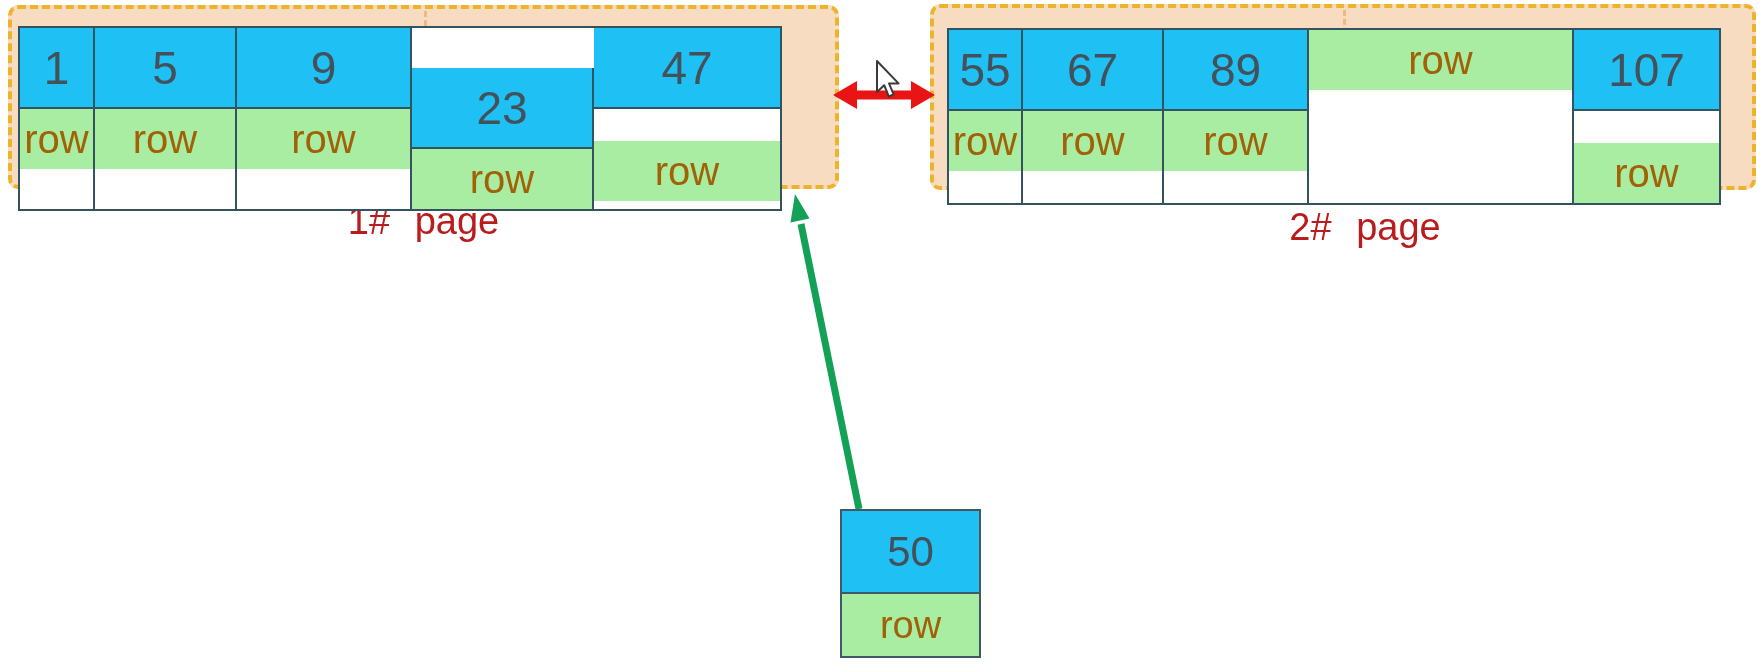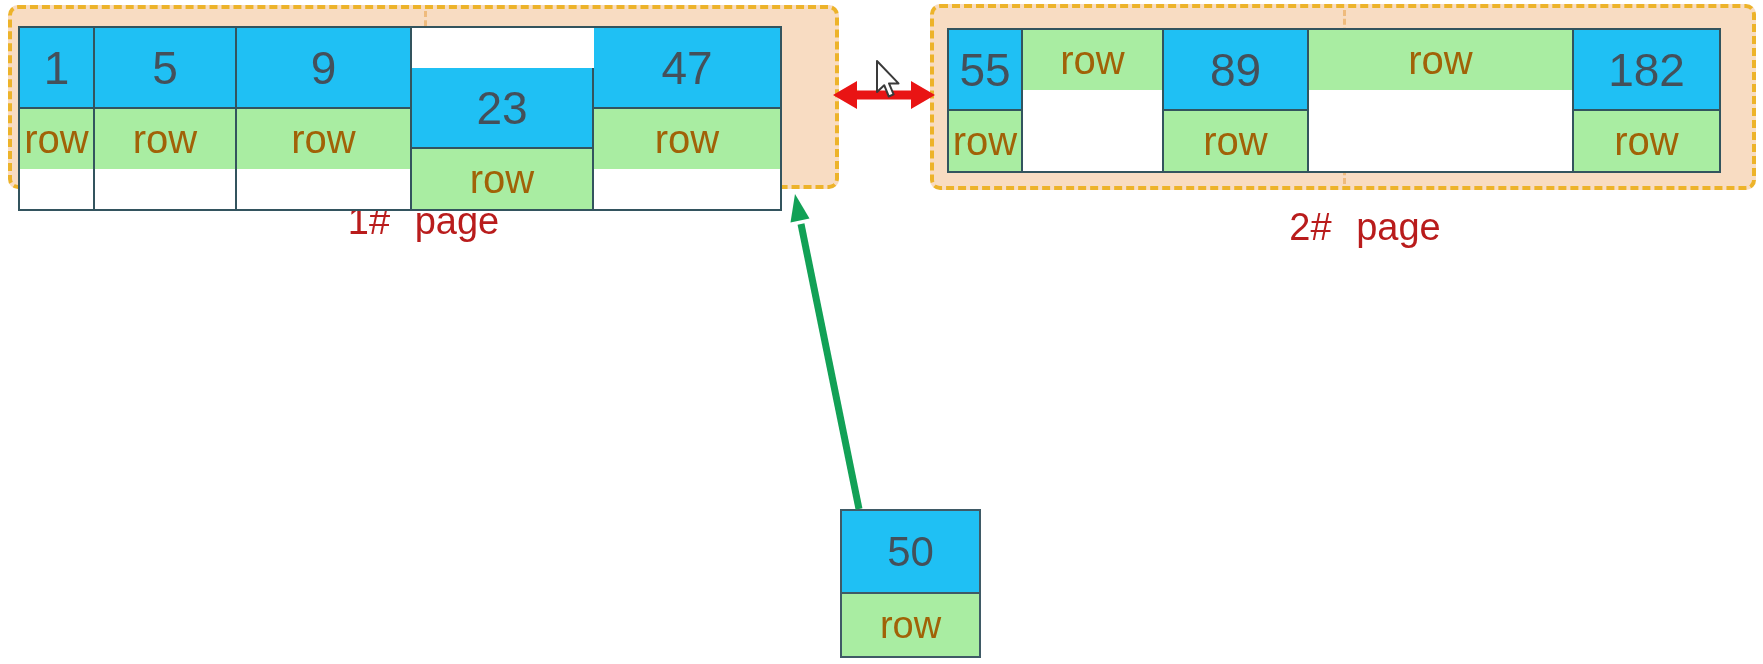--- a/index.html
+++ b/index.html
@@ -39,21 +39,21 @@
     background: #ffffff;
     z-index: 2;
   }
   .col {
     flex: 0 0 auto;
     display: flex;
     flex-direction: column;
     border-right: 2px solid #33545e;
     box-sizing: border-box;
   }
-  .col:last-child { border-right: none; }
+  .col:last-child { border-right: none; gap: 32px; }
   .keycell {
     height: 79px;
     background: #1fc0f4;
     border-bottom: 2px solid #33545e;
     display: flex;
     align-items: center;
     justify-content: center;
     font-size: 46px;
     color: #44505a;
   }
@@ -141,31 +141,32 @@
   <div class="page-label" style="left:8px; top:200px; width:831px;">1# page</div>
 
   <div class="page" style="left:930px; top:4px; width:826px; height:186px;">
     <div class="seam"></div>
     <div class="tbl" style="left:13px; top:20px;">
         <div class="col" style="width: 74px;">
           <div class="keycell">55</div>
           <div class="rowcell">row</div>
         </div>
         <div class="col" style="width: 141px;">
+          <div class="keycell">67</div>
           <div class="rowcell">row</div>
         </div>
         <div class="col" style="width: 145px;">
           <div class="keycell">89</div>
           <div class="rowcell">row</div>
         </div>
         <div class="col" style="width: 265px;">
           <div class="rowcell">row</div>
         </div>
         <div class="col" style="width: 145px;">
-          <div class="keycell">182</div>
+          <div class="keycell">107</div>
           <div class="rowcell">row</div>
         </div>
       </div>
   </div>
   <div class="page-label" style="left:930px; top:206px; width:826px; transform:translateX(22px);">2# page</div>
 
   <div class="record">
     <div class="keycell">50</div>
     <div class="rowcell">row</div>
   </div>

